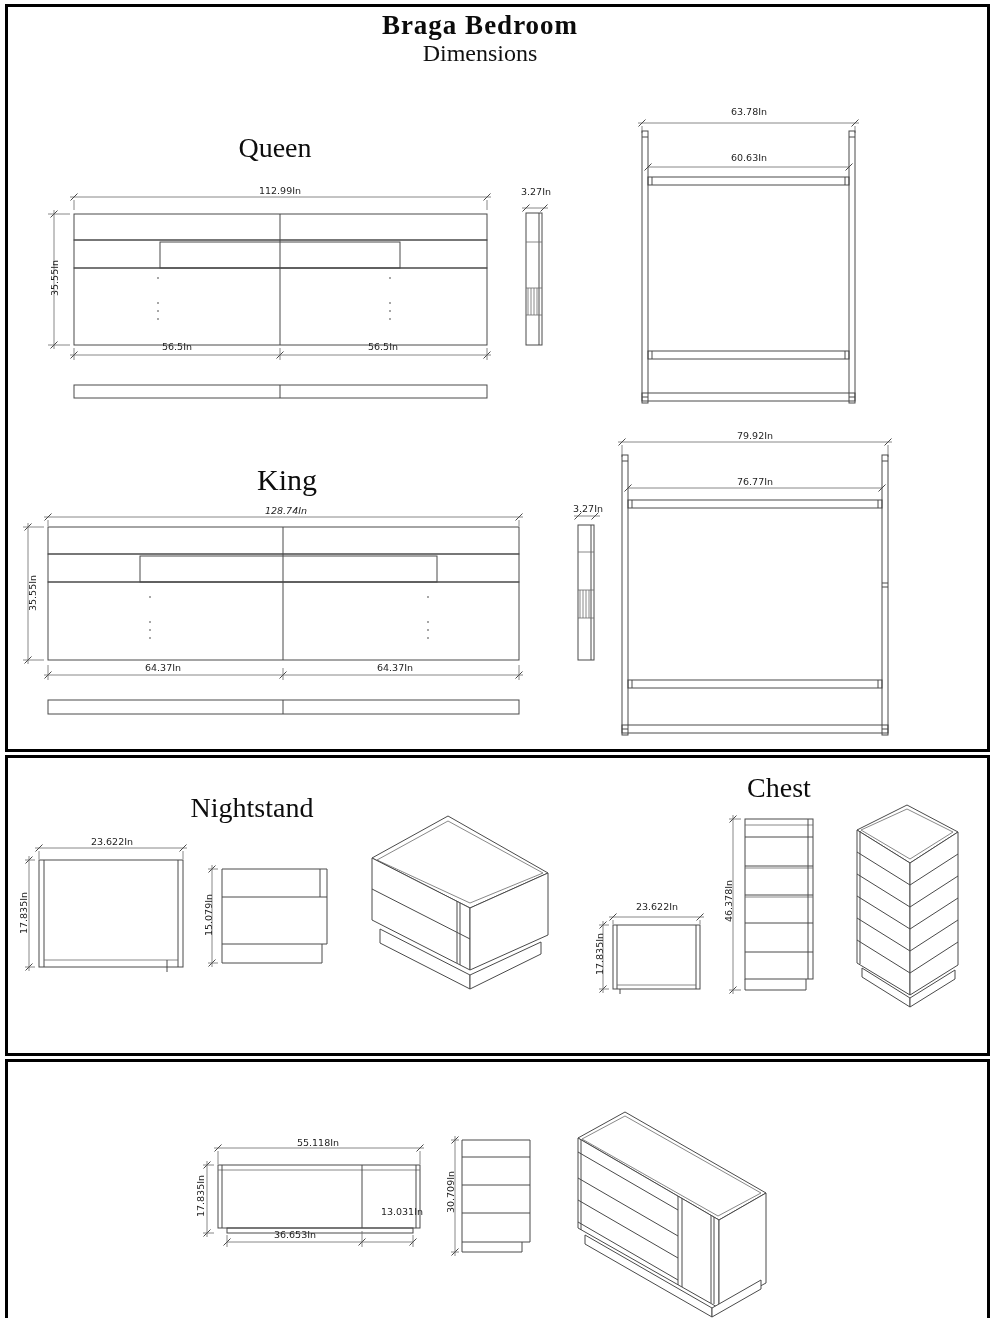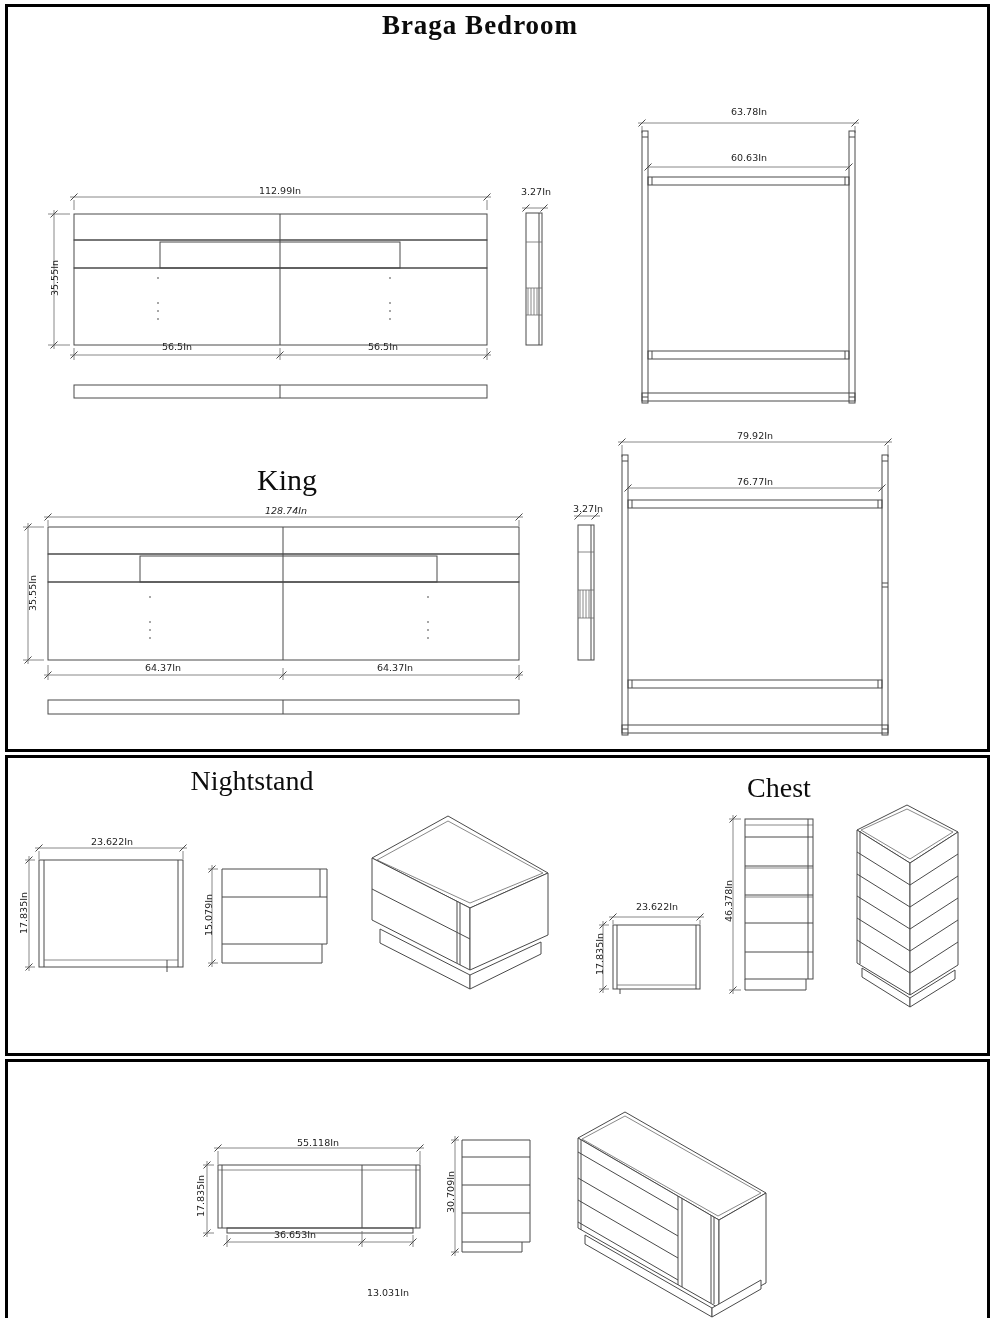--- a/index.html
+++ b/index.html
@@ -9,21 +9,21 @@
   #panel-beds{top:4px;height:748px;}
   #panel-casegoods{top:755px;height:301px;}
   #panel-dresser{top:1059px;height:275px;}
   .main-title{position:absolute;left:280px;top:10px;width:400px;text-align:center;
       font-family:"Liberation Serif",serif;font-weight:bold;font-size:27px;color:#0b0b0b;letter-spacing:1px;}
   .sub-title{position:absolute;left:280px;top:40px;width:400px;text-align:center;
       font-family:"Liberation Serif",serif;font-size:24px;color:#111;}
   .sec-title{position:absolute;font-family:"Liberation Serif",serif;font-size:28px;color:#0d0d0d;text-align:center;}
   #t-queen{left:175px;top:132px;width:200px;}
   #t-king{left:187px;top:463px;width:200px;font-size:30px;}
-  #t-nightstand{left:122px;top:765px;width:260px;}
+  #t-nightstand{left:122px;top:792px;width:260px;}
   #t-chest{left:679px;top:772px;width:200px;}
   #t-dresser{left:388px;top:1070px;width:240px;}
   .dim{position:absolute;font-family:"DejaVu Sans",sans-serif;font-size:9.5px;color:#1f1f1f;
        text-align:center;white-space:nowrap;line-height:12px;}
   .vdim{transform:rotate(-90deg);}
   svg{position:absolute;overflow:visible;}
   .ln{stroke:#4a4a4a;stroke-width:1;fill:none;}
   .thin{stroke:#6a6a6a;stroke-width:0.8;fill:none;}
   .poly{stroke:#4a4a4a;stroke-width:1;fill:#ffffff;}
   .dot{fill:#8a8a8a;stroke:none;}
@@ -31,20 +31,22 @@
 </head>
 <body>
 
 <div id="page">
 
   <div class="panel" id="panel-beds"></div>
   <div class="panel" id="panel-casegoods"></div>
   <div class="panel" id="panel-dresser"></div>
 
   <div class="main-title">Braga Bedroom</div>
+  <div class="sub-title">Dimensions</div>
+  <div class="sec-title" id="t-queen">Queen</div>
   <div class="sec-title" id="t-king">King</div>
   <div class="sec-title" id="t-nightstand">Nightstand</div>
   <div class="sec-title" id="t-chest">Chest</div>
 
   <svg style="left:40px;top:183px;" width="480" height="235" viewBox="0 0 480 235">
     <line class="thin" x1="30" y1="14" x2="451" y2="14"></line>
     <line class="ln" x1="30.5" y1="17.5" x2="37.5" y2="10.5"></line>
     <line class="ln" x1="443.5" y1="17.5" x2="450.5" y2="10.5"></line>
     <line class="thin" x1="34" y1="17" x2="34" y2="27"></line>
     <line class="thin" x1="447" y1="17" x2="447" y2="27"></line>
@@ -378,16 +380,16 @@
   <span class="dim vdim" style="left:-1px;top:907px;width:50px;">17.835In</span>
   <span class="dim vdim" style="left:184px;top:909px;width:50px;">15.079In</span>
 
   <span class="dim" style="left:617px;top:901px;width:80px;">23.622In</span>
   <span class="dim vdim" style="left:575px;top:948px;width:50px;">17.835In</span>
   <span class="dim vdim" style="left:704px;top:895px;width:50px;">46.378In</span>
 
   <span class="dim" style="left:278px;top:1137px;width:80px;">55.118In</span>
   <span class="dim vdim" style="left:176px;top:1190px;width:50px;">17.835In</span>
   <span class="dim" style="left:255px;top:1229px;width:80px;">36.653In</span>
-  <span class="dim" style="left:353px;top:1287px;width:70px;">13.031In</span>
+  <span class="dim" style="left:353px;top:1206px;width:70px;text-align:right;">13.031In</span>
   <span class="dim vdim" style="left:426px;top:1186px;width:50px;">30.709In</span>
 
 </div>
 
 </body></html>

